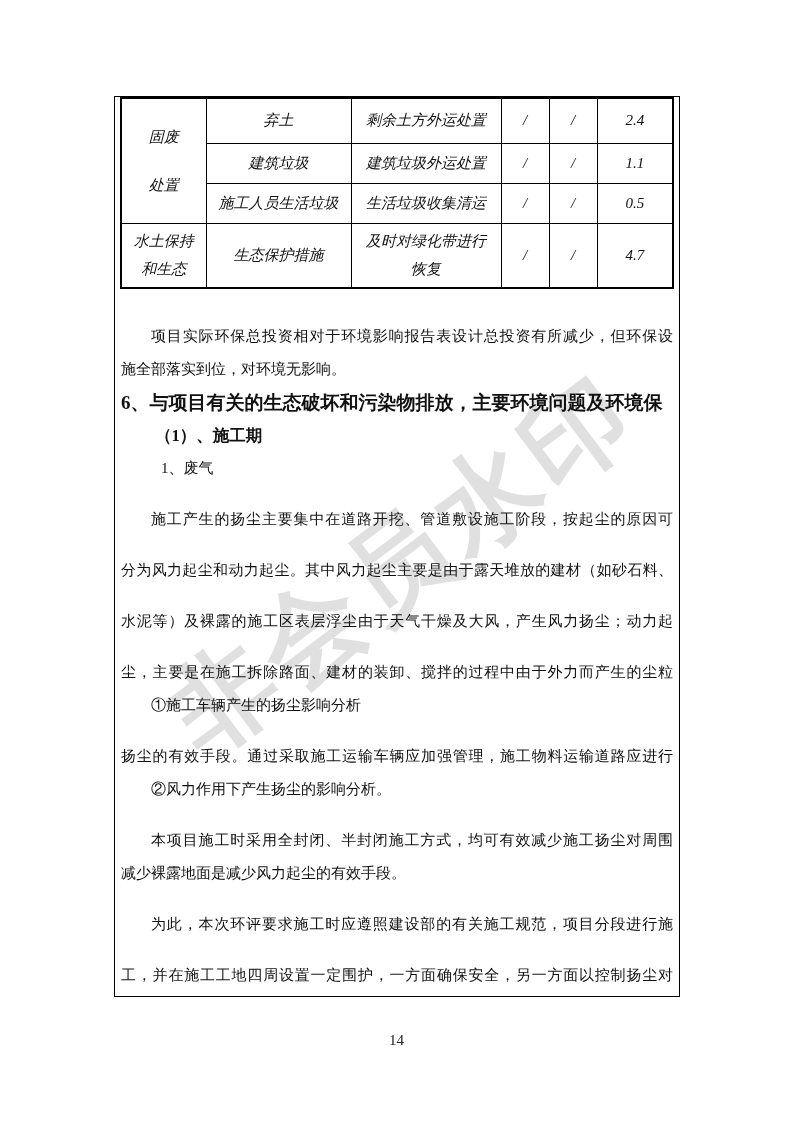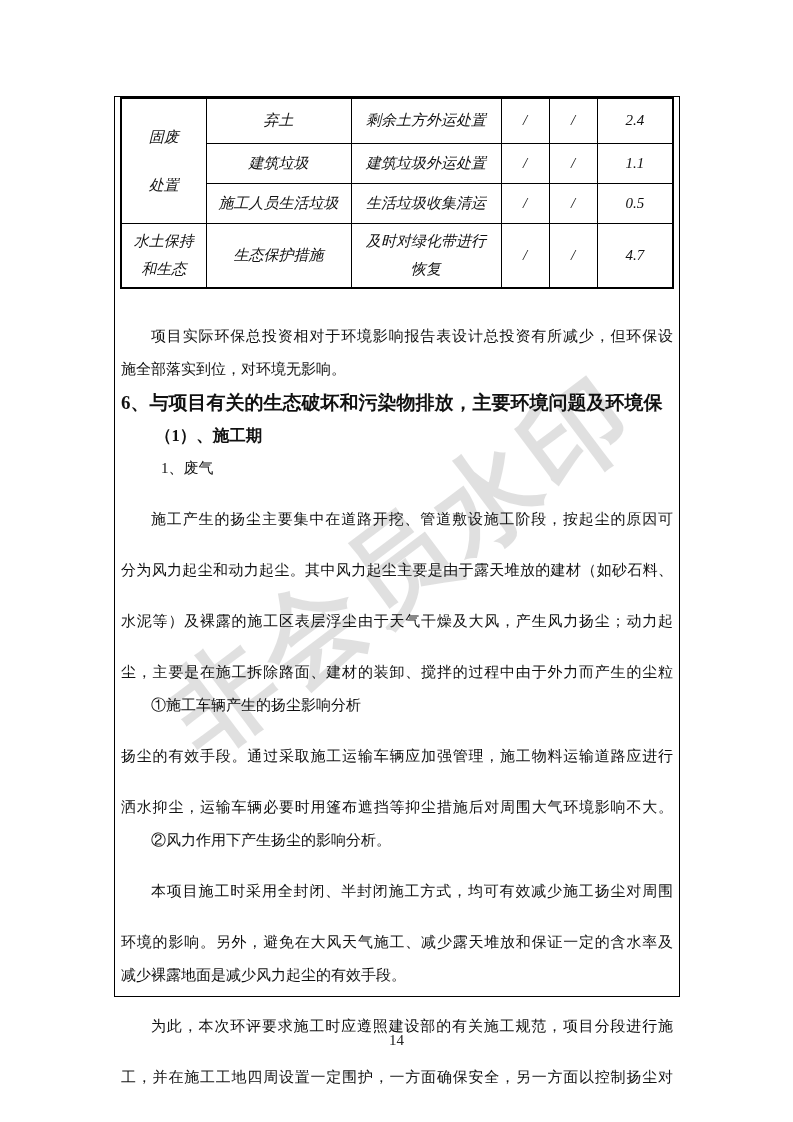--- a/index.html
+++ b/index.html
@@ -110,24 +110,22 @@
       <div class="line">施全部落实到位，对环境无影响。</div>
       <div class="line h1">6、与项目有关的生态破坏和污染物排放，主要环境问题及环境保护措施</div>
       <div class="line h2">（1）、施工期</div>
       <div class="line sub">1、废气</div>
       <div class="line indent fill">施工产生的扬尘主要集中在道路开挖、管道敷设施工阶段，按起尘的原因可</div>
       <div class="line fill">分为风力起尘和动力起尘。其中风力起尘主要是由于露天堆放的建材（如砂石料、</div>
       <div class="line fill">水泥等）及裸露的施工区表层浮尘由于天气干燥及大风，产生风力扬尘；动力起</div>
       <div class="line fill">尘，主要是在施工拆除路面、建材的装卸、搅拌的过程中由于外力而产生的尘粒</div>
       <div class="line item">①施工车辆产生的扬尘影响分析</div>
       <div class="line fill">扬尘的有效手段。通过采取施工运输车辆应加强管理，施工物料运输道路应进行</div>
-      <div class="line fill">洒水抑尘，运输车辆必要时用篷布遮挡等抑尘措施后对周围大气环境影响不大。</div>
       <div class="line item">②风力作用下产生扬尘的影响分析。</div>
       <div class="line indent fill">本项目施工时采用全封闭、半封闭施工方式，均可有效减少施工扬尘对周围</div>
-      <div class="line fill">环境的影响。另外，避免在大风天气施工、减少露天堆放和保证一定的含水率及</div>
       <div class="line">减少裸露地面是减少风力起尘的有效手段。</div>
       <div class="line indent fill">为此，本次环评要求施工时应遵照建设部的有关施工规范，项目分段进行施</div>
       <div class="line fill">工，并在施工工地四周设置一定围护，一方面确保安全，另一方面以控制扬尘对</div>
     </div>
 
   </div>
 
   <div class="page-number">14</div>
 
 </div>

